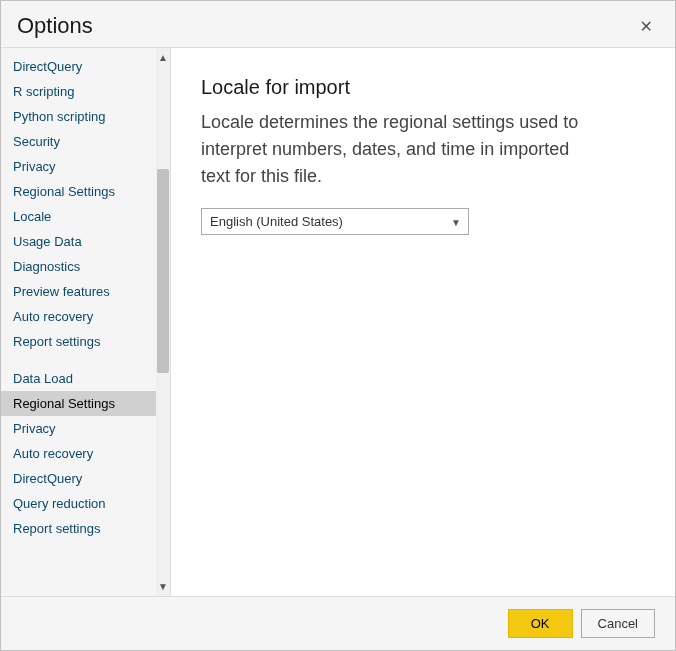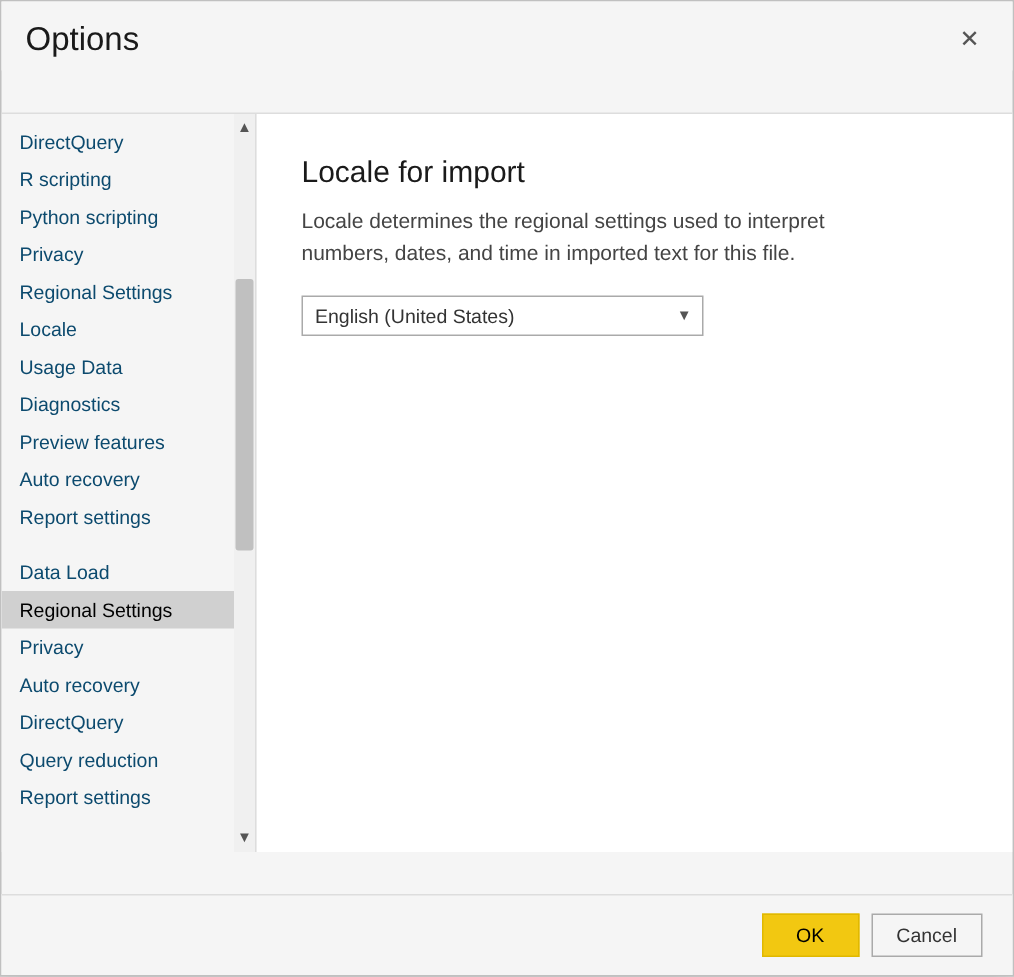--- a/index.html
+++ b/index.html
@@ -13,21 +13,20 @@
     }
     .dialog {
       width: 676px;
       height: 651px;
       background: #f5f5f5;
       border: 1px solid #c0c0c0;
       box-shadow: 0 4px 20px rgba(0,0,0,0.4);
       display: flex;
       flex-direction: column;
       position: relative;
-      gap: 28px;
     }
     .title-bar {
       display: flex;
       align-items: center;
       justify-content: space-between;
       padding: 12px 16px 8px 16px;
       background: #f5f5f5;
     }
     .title-bar h1 {
       font-size: 22px;
@@ -113,21 +112,21 @@
       display: flex;
       flex-direction: column;
     }
     .main-title {
       font-size: 20px;
       font-weight: 300;
       color: #1a1a1a;
       margin-bottom: 10px;
     }
     .main-desc {
-      font-size: 14px;
+      font-size: 18px;
       color: #444;
       line-height: 1.5;
       margin-bottom: 18px;
       max-width: 400px;
     }
     .locale-select-wrap {
       position: relative;
       width: 268px;
     }
     .locale-select {
@@ -189,20 +188,21 @@
   </div>
 
   <div class="dialog-body">
 
     <div class="sidebar">
       <ul class="nav-list">
 
       <li class="nav-item">DirectQuery</li>
           <li class="nav-item">R scripting</li>
           <li class="nav-item">Python scripting</li>
+          <li class="nav-item">Security</li>
           <li class="nav-item">Privacy</li>
           <li class="nav-item">Regional Settings</li>
           <li class="nav-item">Locale</li>
           <li class="nav-item">Usage Data</li>
           <li class="nav-item">Diagnostics</li>
           <li class="nav-item">Preview features</li>
           <li class="nav-item">Auto recovery</li>
           <li class="nav-item">Report settings</li>
         </ul>
       <ul class="nav-list" id="current-file-list">

